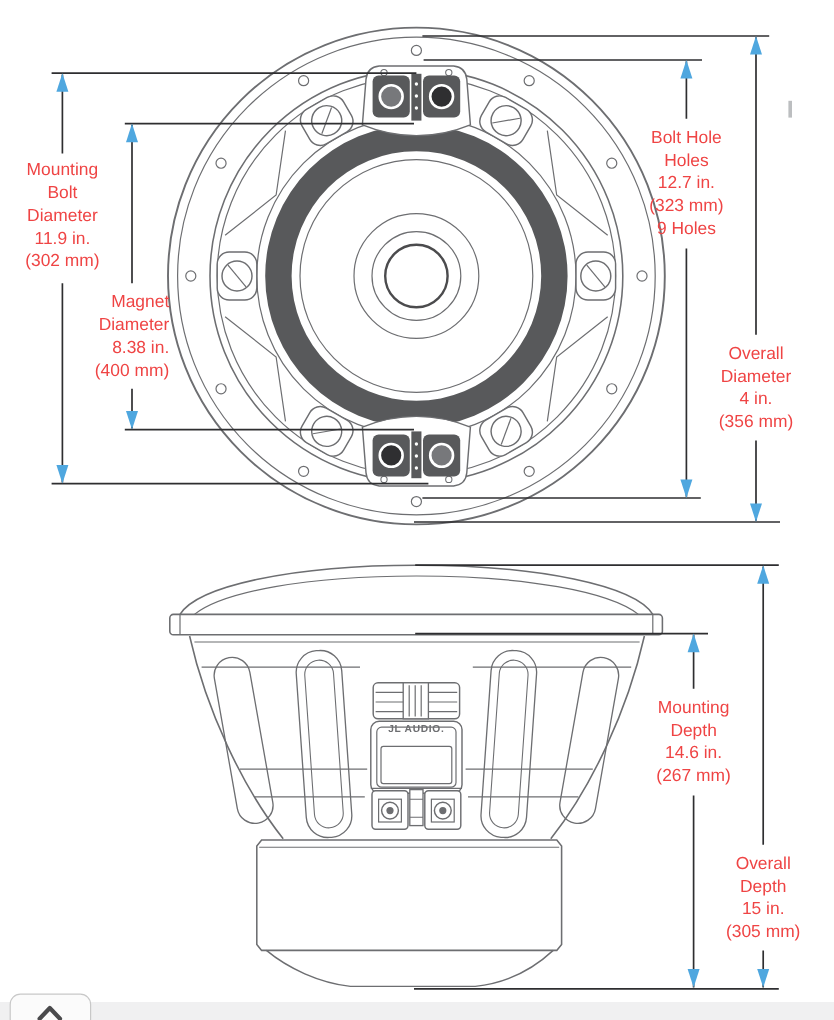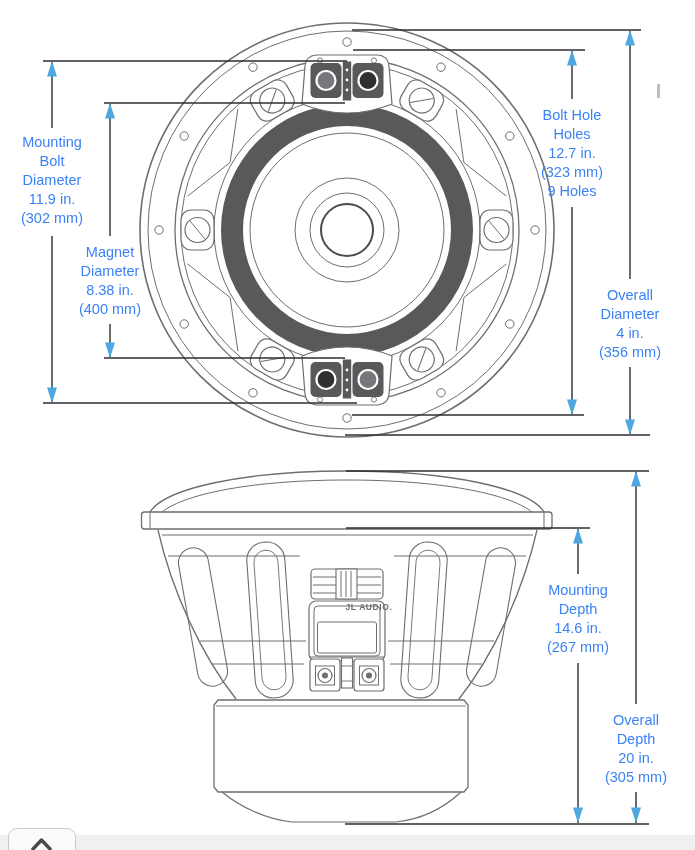--- a/index.html
+++ b/index.html
@@ -1,23 +1,23 @@
 <!DOCTYPE html>
 <html><head>
 <meta charset="utf-8">
 <style>
   html,body{margin:0;padding:0;width:695px;height:850px;overflow:hidden;background:#fff;
     font-family:"Liberation Sans", sans-serif;}
   #stage{position:relative;width:695px;height:850px;background:#fff;}
   svg{position:absolute;left:0;top:0;}
   .dim-label{position:absolute;transform:translateX(-50%);text-align:center;
-    font-size:14.5px;line-height:19px;color:#3b82f6;white-space:nowrap;}
+    font-size:14.5px;line-height:19px;color:#ef4444;white-space:nowrap;}
   .dim-label span{display:block;}
   .logo-text{position:absolute;left:310px;top:602px;width:74px;text-align:center;
-    font-size:8.5px;letter-spacing:0.6px;color:#6d6e71;font-weight:bold;padding-left:22px;}
+    font-size:8.5px;letter-spacing:0.6px;color:#6d6e71;font-weight:bold;}
   .footer-band{position:absolute;left:0;top:835px;width:695px;height:15px;background:#f0f0f1;}
   .scroll-top-btn{position:absolute;left:8px;top:828px;width:68px;height:30px;
     background:#fbfbfb;border:1.5px solid #c8c8c8;border-radius:9px;box-sizing:border-box;
     display:flex;align-items:flex-start;justify-content:center;cursor:pointer;}
   .scrollbar-tick{position:absolute;left:657px;top:84px;width:2.5px;height:14px;background:#bcbec0;}
 </style>
 </head>
 <body>
 
 <div id="stage">
@@ -186,21 +186,21 @@
 </svg>
 
   <div class="dim-label" style="left:52px;top:133px;">
     <span>Mounting</span>
     <span>Bolt</span>
     <span>Diameter</span>
     <span>11.9 in.</span>
     <span>(302 mm)</span>
   </div>
 
-  <div class="dim-label" style="left:110px;top:243px;">
+  <div class="dim-label" style="left:110px;top:243px;text-align:right;">
     <span>Magnet</span>
     <span>Diameter</span>
     <span>8.38 in.</span>
     <span>(400 mm)</span>
   </div>
 
   <div class="dim-label" style="left:572px;top:106px;">
     <span>Bolt Hole</span>
     <span>Holes</span>
     <span>12.7 in.</span>
@@ -218,21 +218,21 @@
   <div class="dim-label" style="left:578px;top:581px;">
     <span>Mounting</span>
     <span>Depth</span>
     <span>14.6 in.</span>
     <span>(267 mm)</span>
   </div>
 
   <div class="dim-label" style="left:636px;top:711px;">
     <span>Overall</span>
     <span>Depth</span>
-    <span>20 in.</span>
+    <span>15 in.</span>
     <span>(305 mm)</span>
   </div>
 
   <div class="logo-text">JL AUDIO.</div>
 
   <div class="footer-band"></div>
 
   <div class="scroll-top-btn">
     <svg width="65" height="27" viewBox="0 0 65 27">
       <polyline points="24,20 32.5,11 41,20" fill="none" stroke="#4a4a4c" stroke-width="3.5" stroke-linecap="round" stroke-linejoin="round"></polyline>

